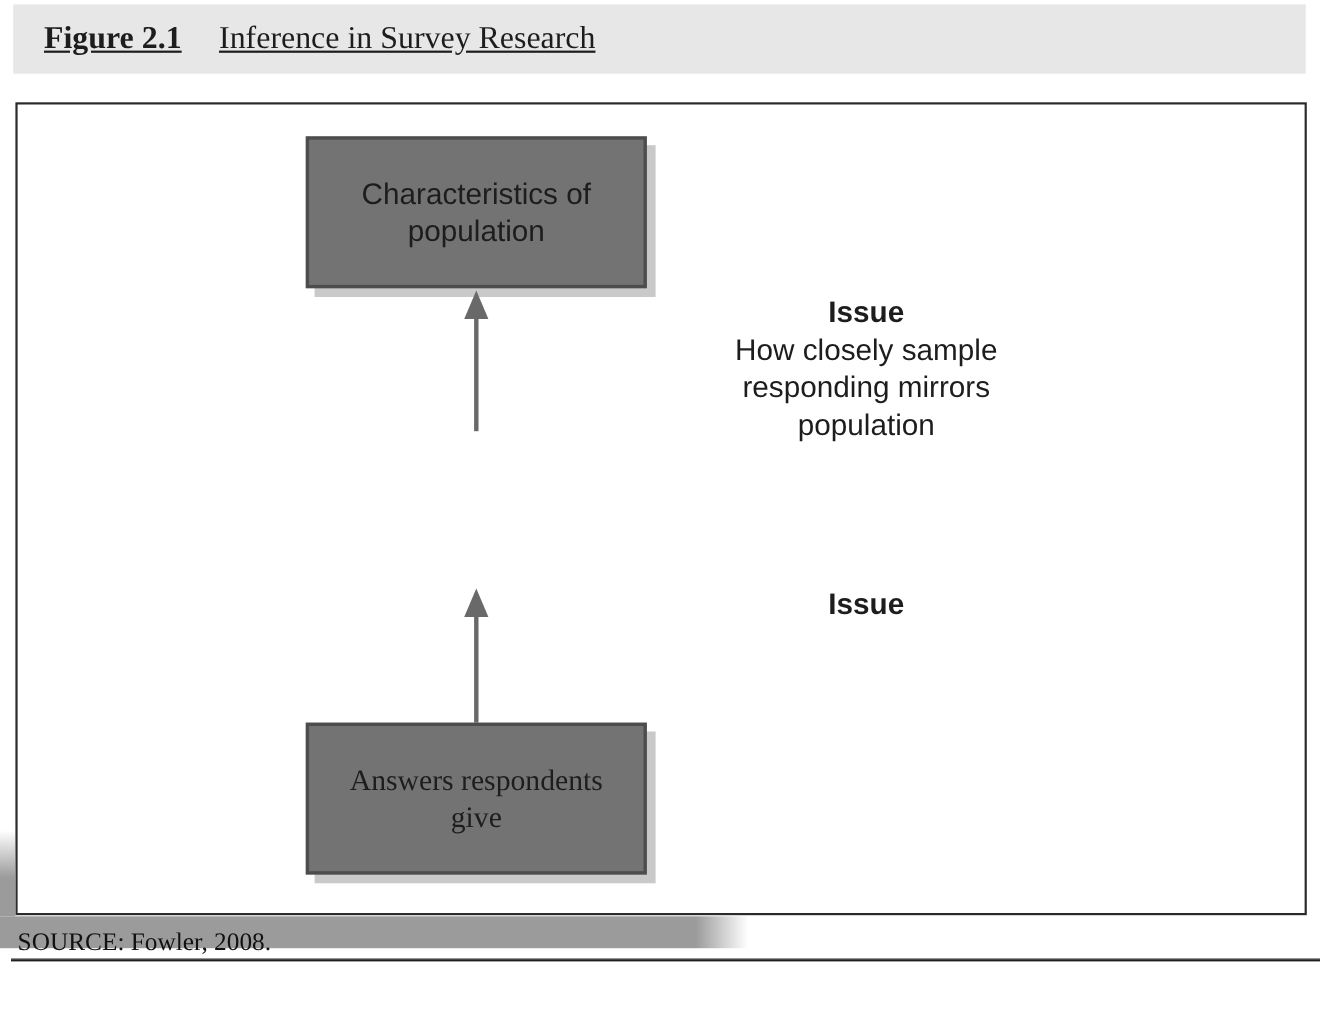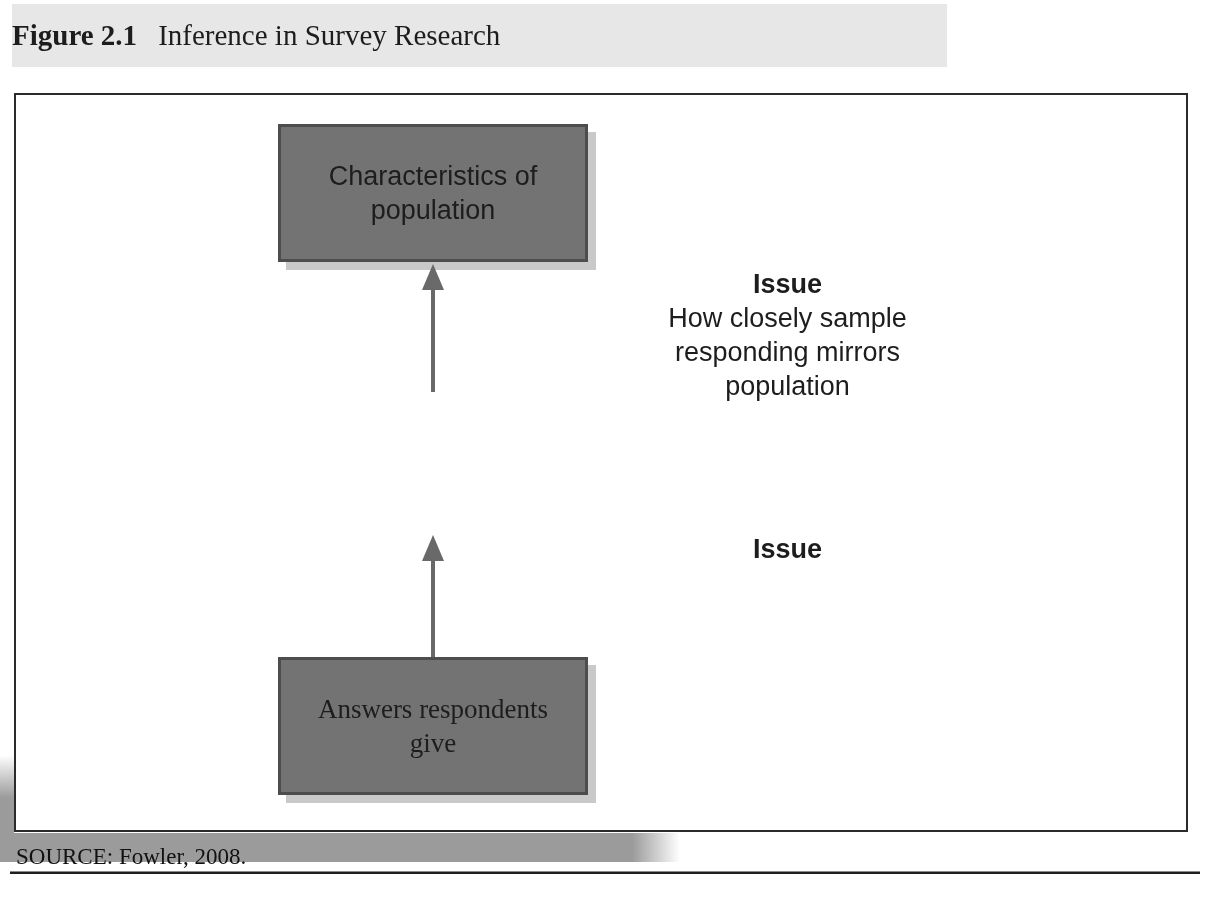--- a/index.html
+++ b/index.html
@@ -15,29 +15,30 @@
   html, body { background: #fff; }
   body {
     width: 1208px; height: 917px;
     position: relative;
     overflow: hidden;
     font-family: "Liberation Sans", sans-serif;
     color: var(--text);
   }
   .header-bar {
     position: absolute; left: 12px; top: 4px;
-    width: 935px; height: 63px;
+    width: 1175px; height: 63px;
     background: var(--header-bg);
     display: flex; align-items: center;
-    padding-left: 0;
+    padding-left: 28px;
     font-family: "Liberation Serif", serif;
     font-size: 29px;
+    text-decoration: underline;
   }
   .fig-label { font-weight: bold; }
-  .fig-title { margin-left: 21px; }
+  .fig-title { margin-left: 34px; }
   .canvas {
     position: absolute; left: 14px; top: 93px;
     width: 1174px; height: 739px;
     border: 2px solid var(--outer-border);
     background: #fff;
   }
   .node {
     position: absolute; left: 262px; width: 310px;
     border: 3px solid var(--box-border);
     background: #737373;

